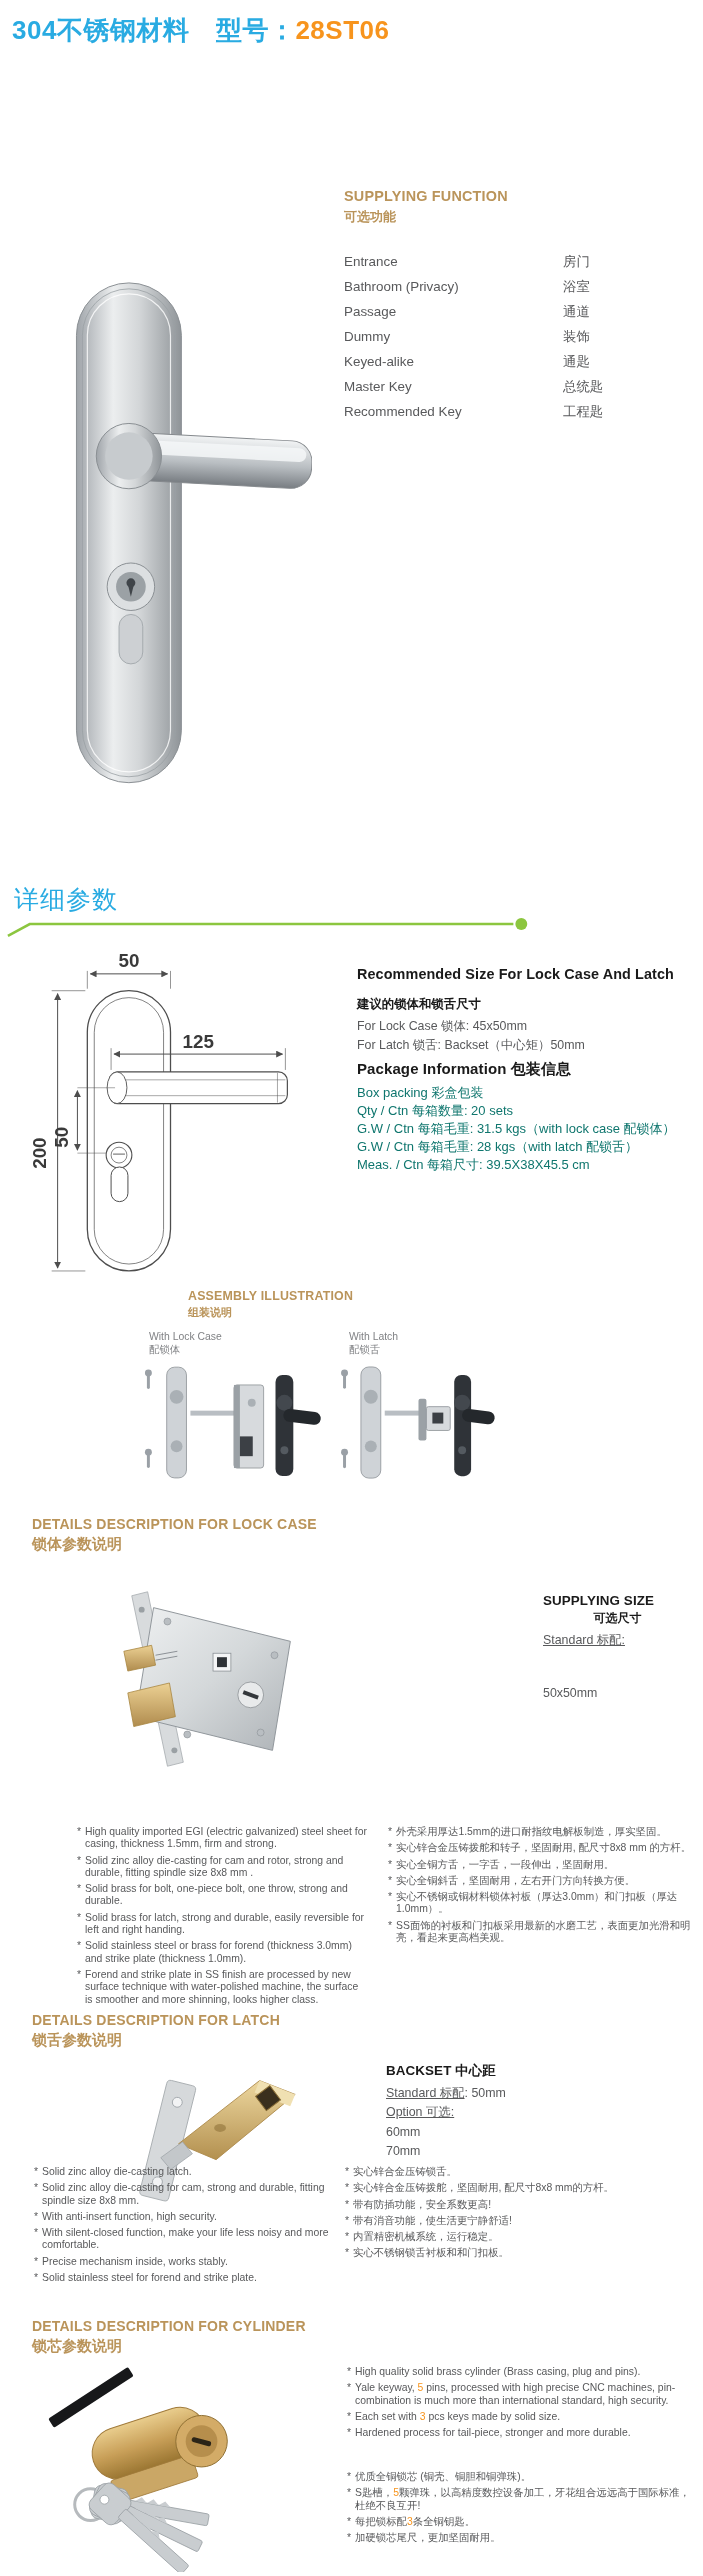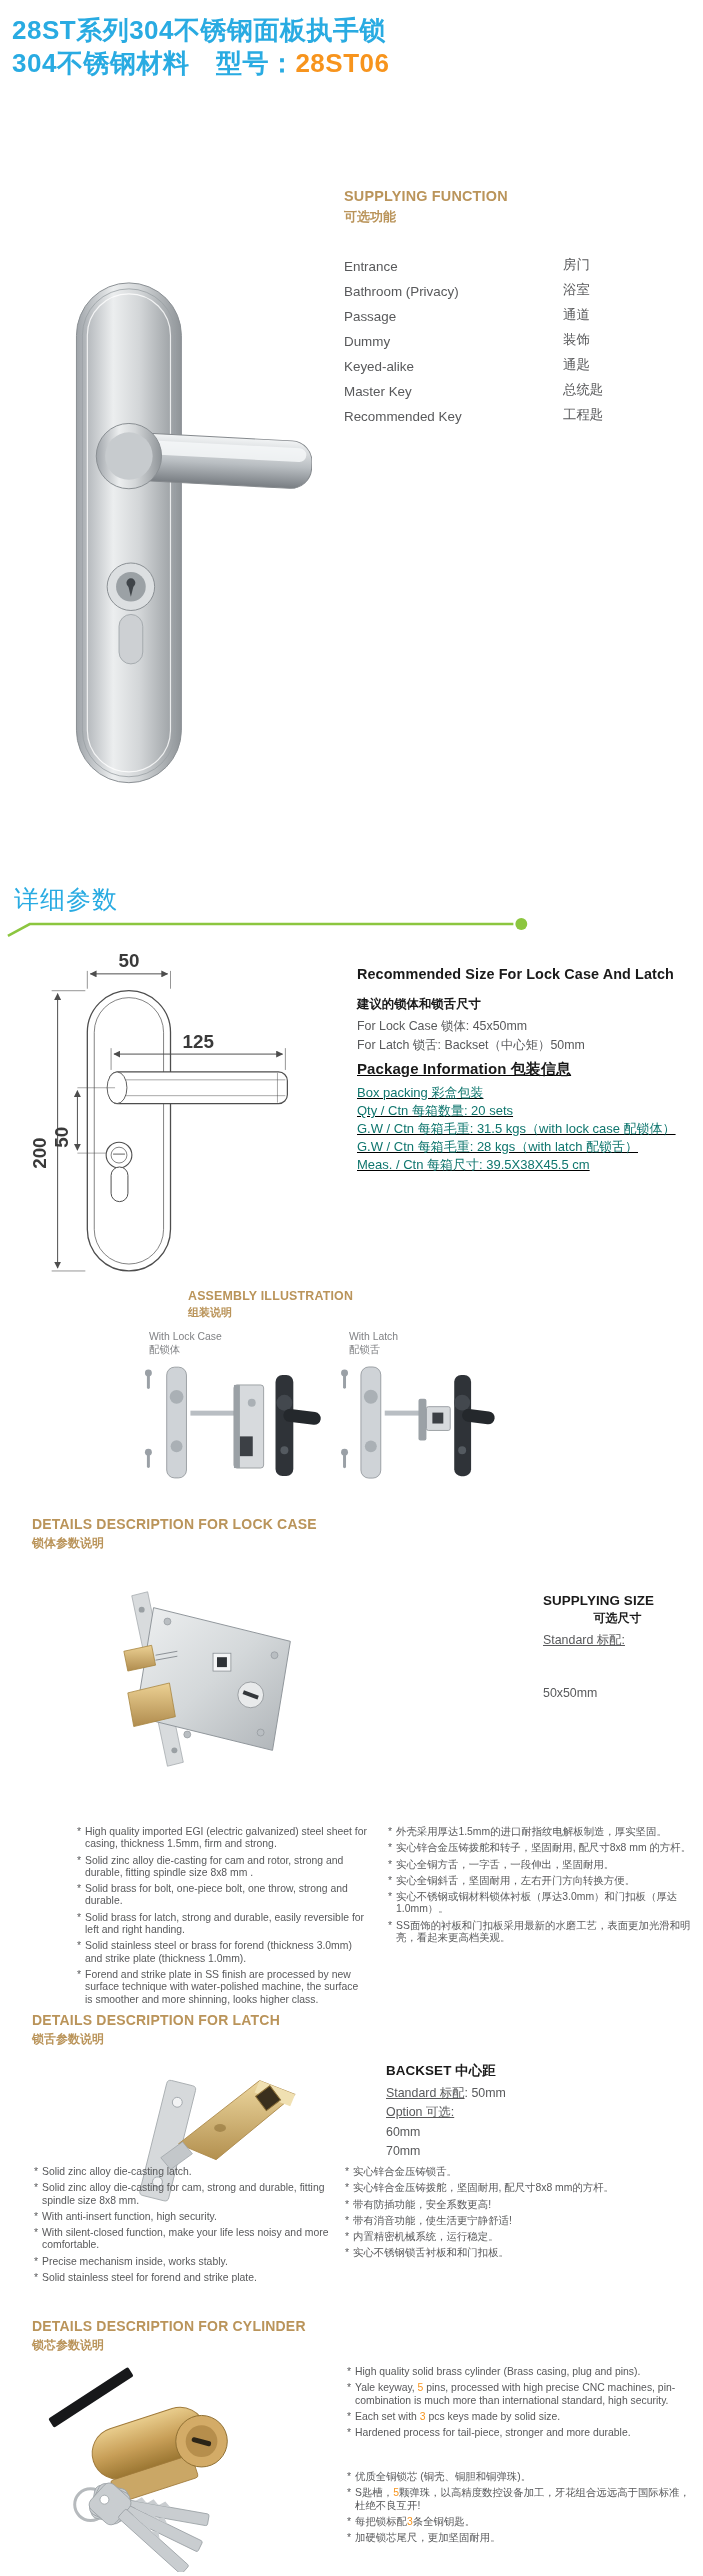--- a/index.html
+++ b/index.html
@@ -3,42 +3,41 @@
 <meta charset="utf-8">
 <style>
   html,body{margin:0;padding:0;background:#fff;}
   body{font-family:"Liberation Sans","DejaVu Sans",sans-serif;}
   .page{position:relative;width:703px;height:2576px;background:#fff;overflow:hidden;}
   .abs{position:absolute;}
   .title-line{font-size:26px;font-weight:bold;color:#29ABE2;line-height:33px;letter-spacing:0.5px;}
   .model{color:#F7941D;}
   .gold-h{color:#BA945A;font-weight:bold;font-size:14px;letter-spacing:0.2px;}
   .gold-h-lg{color:#BA945A;font-weight:bold;font-size:14.4px;letter-spacing:0.2px;}
-  .gold-sub{color:#BA945A;font-weight:bold;font-size:12px;}
+  .gold-sub{color:#BA945A;font-weight:bold;font-size:15px;}
   .blk-h{color:#1a1a1a;font-weight:bold;font-size:14.4px;letter-spacing:0.1px;}
   .blk-sub{color:#1a1a1a;font-weight:bold;font-size:12.4px;}
   .body-t{color:#58595B;font-size:12.4px;line-height:19.3px;}
   .body-sm{color:#808285;font-size:10.4px;line-height:13px;}
   .u{text-decoration:underline;}
   .hl{color:#F7941D;}
-  .fn-row{display:flex;height:25px;font-size:13.4px;color:#58595B;align-items:flex-end;}
+  .fn-row{display:flex;height:25px;font-size:13.4px;color:#58595B;align-items:center;}
   .fn-en{width:219px;}
   .bullets .bul{display:flex;margin-bottom:4px;color:#58595B;font-size:10.4px;line-height:12.3px;}
   .bullets .st{margin-right:4px;flex:0 0 auto;}
   .pkg-line{color:#0f766e;font-size:13px;line-height:18px;}
   .blue-head{font-size:25px;font-weight:normal;color:#29ABE2;letter-spacing:1px;}
   svg text{font-family:"Liberation Sans","DejaVu Sans",sans-serif;}
 </style>
 </head>
 <body>
 
 <div class="page">
 
   <div class="abs" style="left:12px;top:14px;">
-    <div class="title-line">28ST系列304不锈钢面板执手锁</div>
     <div class="title-line"><span>304不锈钢材料　型号：</span><span class="model">28ST06</span></div>
   </div>
 
   <svg class="abs" style="left:25px;top:139px;" width="287" height="654" viewBox="0 0 290 660">
     <defs>
       <linearGradient id="gPlate" x1="0" y1="0" x2="1" y2="0">
         <stop offset="0" stop-color="#9fa4a9"></stop>
           <stop offset="0.35" stop-color="#eceeef"></stop>
         <stop offset="0.6" stop-color="#d3d6d8"></stop>
           <stop offset="1" stop-color="#8f9498"></stop>
@@ -144,21 +143,21 @@
     </g>
   </svg>
 
   <div class="abs" style="left:357px;top:966px;width:337px;">
     <div class="blk-h">Recommended Size For Lock Case And Latch</div>
     <div class="blk-sub" style="margin-top:14px;">建议的锁体和锁舌尺寸</div>
     <div class="body-t" style="margin-top:4px;">For Lock Case 锁体: 45x50mm</div>
     <div class="body-t">For Latch 锁舌: Backset（中心矩）50mm</div>
   </div>
 
-  <div class="abs" style="left:357px;top:1060px;width:342px;text-decoration:underline;">
+  <div class="abs" style="left:357px;top:1060px;width:342px;">
     <div class="blk-h" style="font-size:15px;margin-bottom:5px;">Package  Information 包装信息</div>
     <div class="pkg-line">Box packing 彩盒包装</div>
     <div class="pkg-line">Qty / Ctn 每箱数量: 20 sets</div>
     <div class="pkg-line">G.W / Ctn 每箱毛重: 31.5 kgs（with lock case 配锁体）</div>
     <div class="pkg-line">G.W / Ctn 每箱毛重: 28 kgs（with latch 配锁舌）</div>
     <div class="pkg-line">Meas. / Ctn 每箱尺寸: 39.5X38X45.5 cm</div>
   </div>
 
 
   <div class="abs gold-h" style="left:188px;top:1289px;font-size:12.4px;">ASSEMBLY ILLUSTRATION</div>

